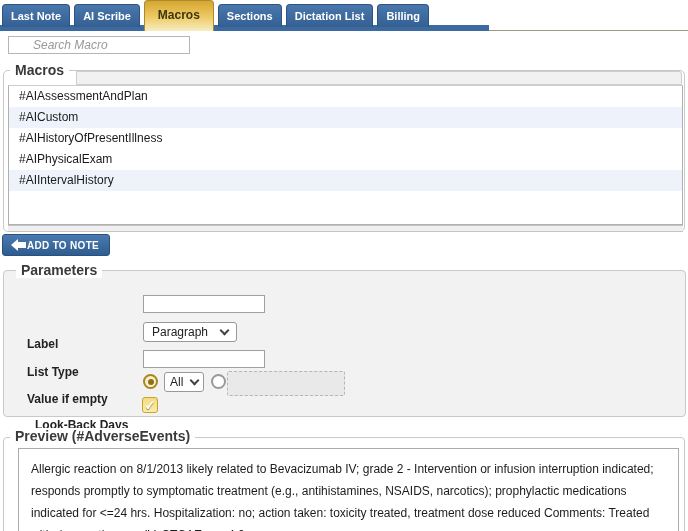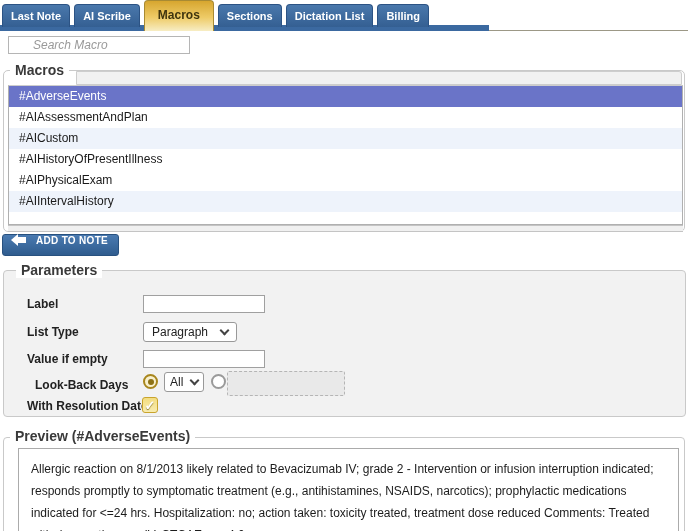--- a/index.html
+++ b/index.html
@@ -60,36 +60,36 @@
   .macro-row.alt { background: #eef3fb; }
   .macro-row.selected { background: #6a74c8; color: #fff; }
   .list-scrollbar {
     position: absolute; left: 8px; top: 225px; width: 675px; height: 7px;
     background: #f0f0f0; border-top: 1px solid #c4c4c4; border-bottom: 1px solid #c4c4c4; z-index: 2;
   }
 
   
   .add-btn {
     position: absolute; left: 2px; top: 234px; height: 22px; padding: 0 10px 0 8px;
-    display: inline-flex; align-items: flex-start; gap: 10px;
+    display: inline-flex; align-items: center; gap: 1px;
     background: linear-gradient(#4a7ab1, #2f5c8e);
     border: 1px solid #28517f; border-radius: 3px; cursor: pointer;
   }
   .add-btn .label { color: #fff; font-size: 10px; font-weight: bold; letter-spacing: .3px; }
   .arrow-left { position: relative; width: 15px; height: 10px; }
   .arrow-left .head {
     position: absolute; left: 0; top: -1px; width: 0; height: 0;
     border-top: 6px solid transparent; border-bottom: 6px solid transparent; border-right: 7px solid #fff;
   }
   .arrow-left .shaft { position: absolute; left: 6px; top: 2px; width: 9px; height: 6px; background: #fff; }
 
   
   .fs-params { left: 3px; top: 270px; width: 683px; height: 147px; background: #f2f2f2; }
   .legend-params { left: 16px; top: 262px; }
-  .param-label { position: absolute; left: 27px; font-size: 12px; font-weight: bold; color: #222; }
+  .param-label { position: absolute; left: 27px; font-size: 12px; font-weight: bold; color: #222; margin-top: 40px; }
   .txt {
     position: absolute; height: 18px; border: 1px solid #a0a0a0; background: #fff;
     font-family: "Liberation Sans", sans-serif; font-size: 12px; padding: 0 4px; outline: none;
   }
   .sel {
     position: absolute; height: 20px; background: #fff; border: 1px solid #999; border-radius: 3px;
     display: flex; align-items: center; font-size: 12px; color: #222; cursor: pointer;
   }
   .sel .sel-text { padding-left: 8px; flex: 1; }
   .chev {
@@ -136,21 +136,20 @@
     <div class="tab">Billing</div>
   </div>
 </div>
 
 <input class="search-input" type="text" placeholder="Search Macro" style="">
 
 <div class="fs fs-macros"></div>
 <div class="fs-legend legend-macros">Macros</div>
 <div class="list-topstrip"></div>
 <div class="macro-list">
-  <div class="macro-row selected">#AdverseEvents</div>
   <div class="macro-row">#AIAssessmentAndPlan</div>
   <div class="macro-row alt">#AICustom</div>
   <div class="macro-row">#AIHistoryOfPresentIllness</div>
   <div class="macro-row">#AIPhysicalExam</div>
   <div class="macro-row alt">#AIIntervalHistory</div>
 </div>
 <div class="list-scrollbar"></div>
 
 <div class="add-btn">
   <span class="arrow-left">

